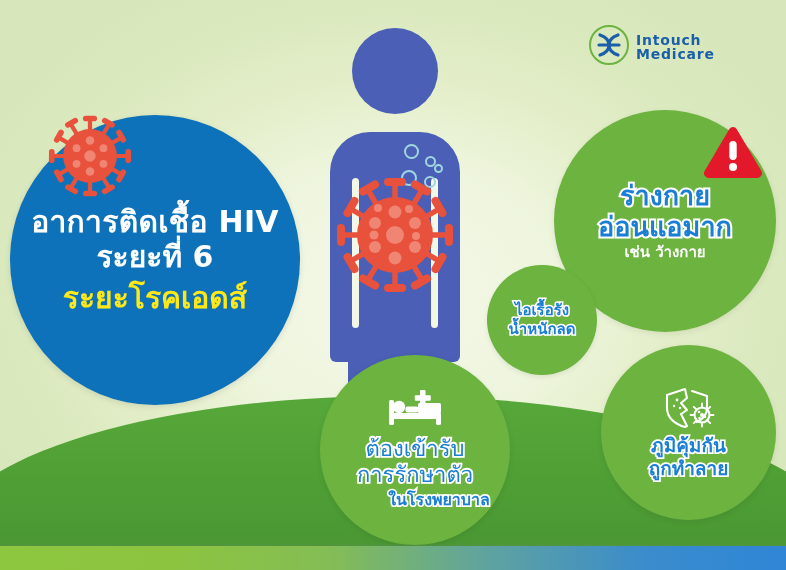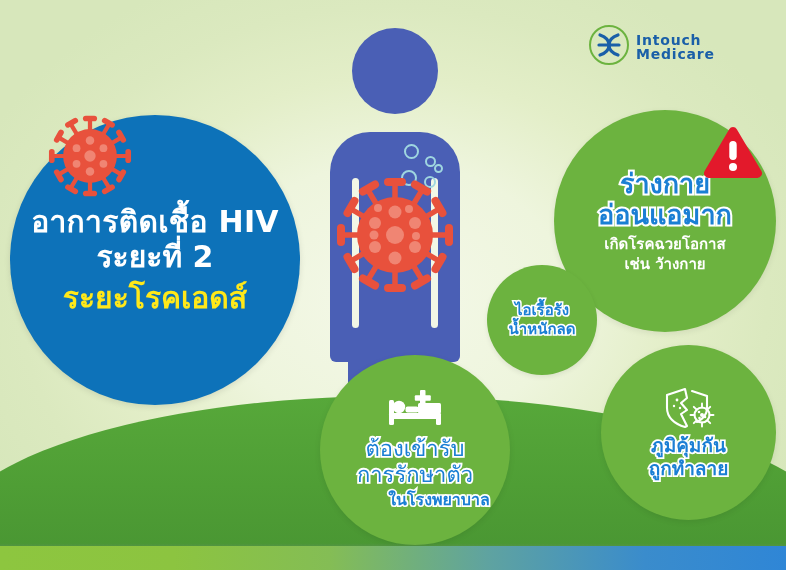--- a/index.html
+++ b/index.html
@@ -186,21 +186,21 @@
         <circle cx="48" cy="38" r="4"></circle>
           <circle cx="86" cy="66" r="4"></circle>
         <circle cx="44" cy="65" r="4.5"></circle>
           <circle cx="79" cy="39" r="4"></circle>
       </g>
     </svg>
   </div>
 
   <div class="circle" id="circle-main">
     <div class="l1">อาการติดเชื้อ HIV</div>
-    <div class="l2">ระยะที่ 2</div>
+    <div class="l2">ระยะที่ 6</div>
     <div class="l3">ระยะโรคเอดส์</div>
   </div>
 
   <div class="virus" id="virus-small" style="left:44px;top:110px;width:92px;height:92px;">
     <svg width="92" height="92" viewBox="0 0 130 130">
       <g fill="#e8513c">
         <g stroke="#e8513c" stroke-width="6" stroke-linecap="round">
           <line x1="65" y1="65" x2="65" y2="14"></line>
             <line x1="65" y1="65" x2="91.5" y2="21"></line>
           <line x1="65" y1="65" x2="109" y2="39"></line>
@@ -238,21 +238,20 @@
           <circle cx="65" cy="87" r="6"></circle>
         <circle cx="46" cy="76" r="5.5"></circle>
           <circle cx="46" cy="54" r="5.5"></circle>
       </g>
     </svg>
   </div>
 
   <div class="circle" id="circle-body">
     <div class="big">ร่างกาย</div>
     <div class="big">อ่อนแอมาก</div>
-    <div class="small">เกิดโรคฉวยโอกาส</div>
     <div class="small" style="margin-top:0;">เช่น วัางกาย</div>
   </div>
 
   <div id="warning-tri">
     <svg width="62" height="56" viewBox="0 0 62 56">
       <path d="M27.2 4.2 L2.6 46.0 a4.6 4.6 0 0 0 4.0 6.9 H55.4 a4.6 4.6 0 0 0 4.0 -6.9 L34.8 4.2 a4.5 4.5 0 0 0 -7.6 0 Z" fill="#e3192b"></path>
       <rect x="27.3" y="16" width="7.4" height="19" rx="3.7" fill="#ffffff"></rect>
       <circle cx="31" cy="42" r="4" fill="#ffffff"></circle>
     </svg>
   </div>

